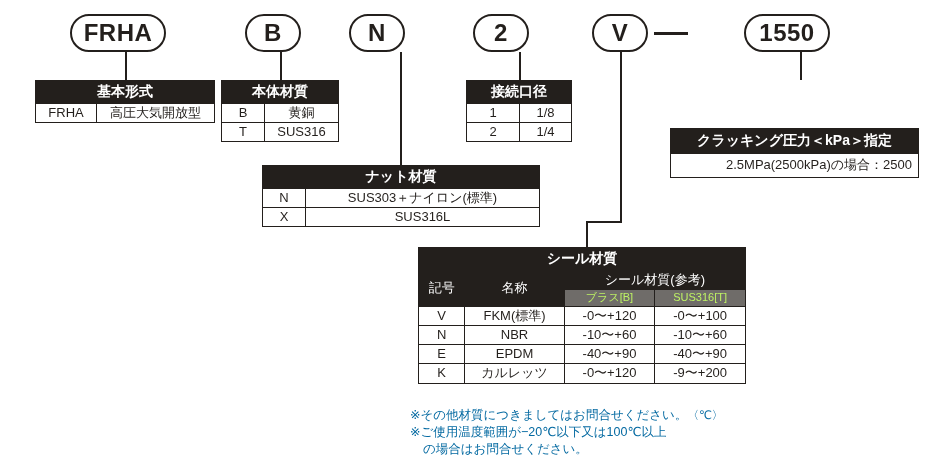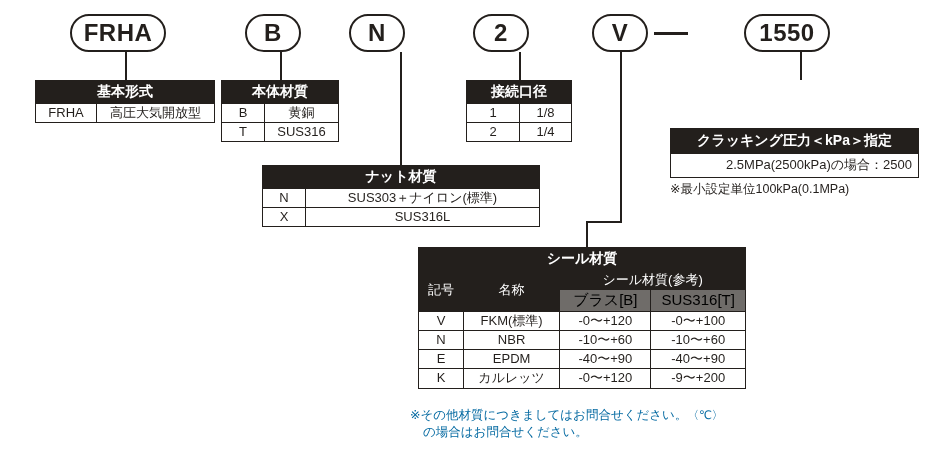--- a/index.html
+++ b/index.html
@@ -31,21 +31,21 @@
   }
   table.spec td,table.spec th{
     border:1.5px solid #231f1c;padding:1px 4px;text-align:center;
     white-space:nowrap;font-weight:normal;line-height:1.25;
   }
   table.spec thead th.title{
     background:#231f1c;color:#ffffff;font-weight:bold;
     border:1.5px solid #231f1c;padding:2px 4px;font-size:14px;
   }
   th.sub-dark{background:#231f1c;color:#fff;font-weight:bold;font-size:13px;}
-  th.sub-gray{background:#6f6c69;color:#000000;font-weight:bold;font-size:15px;}
+  th.sub-gray{background:#6f6c69;color:#bef264;font-weight:bold;font-size:11px;}
 
   
   .crack-head{
     background:#231f1c;color:#fff;font-weight:bold;font-size:14px;
     text-align:center;padding:3px 6px;border:1.5px solid #231f1c;
     box-sizing:border-box;white-space:nowrap;
   }
   .crack-body{
     border:1.5px solid #231f1c;border-top:none;background:#fff;
     box-sizing:border-box;padding:2px 6px 3px 6px;font-size:13px;line-height:1.35;
@@ -156,21 +156,20 @@
         </tr>
       </tbody>
     </table>
   </div>
 
   <div class="block" style="left:670px;top:80px;width:249px;margin-top:48px;">
     <div class="crack-head">クラッキング圧力＜kPa＞指定</div>
     <div class="crack-body">
       <div class="l2">2.5MPa(2500kPa)の場合：2500</div>
     </div>
-    <div class="crack-note">※最小設定単位100kPa(0.1MPa)</div>
   </div>
 
   <div class="block" style="left:262px;top:165px;width:278px;">
     <table class="spec">
       <thead>
         <tr>
             <th class="title" colspan="2">ナット材質</th>
           </tr>
       </thead>
       <tbody>
@@ -228,16 +227,17 @@
           <td>-9〜+200</td>
         </tr>
       </tbody>
     </table>
   </div>
 
   <div class="notes" style="left:410px;top:407px;width:350px;">
     <div>
       <span>※その他材質につきましてはお問合せください。</span><span class="degc">〈℃〉</span>
     </div>
+    <div>※ご使用温度範囲が−20℃以下又は100℃以上</div>
     <div class="indent">の場合はお問合せください。</div>
   </div>
 
 </div>
 
 </body></html>

